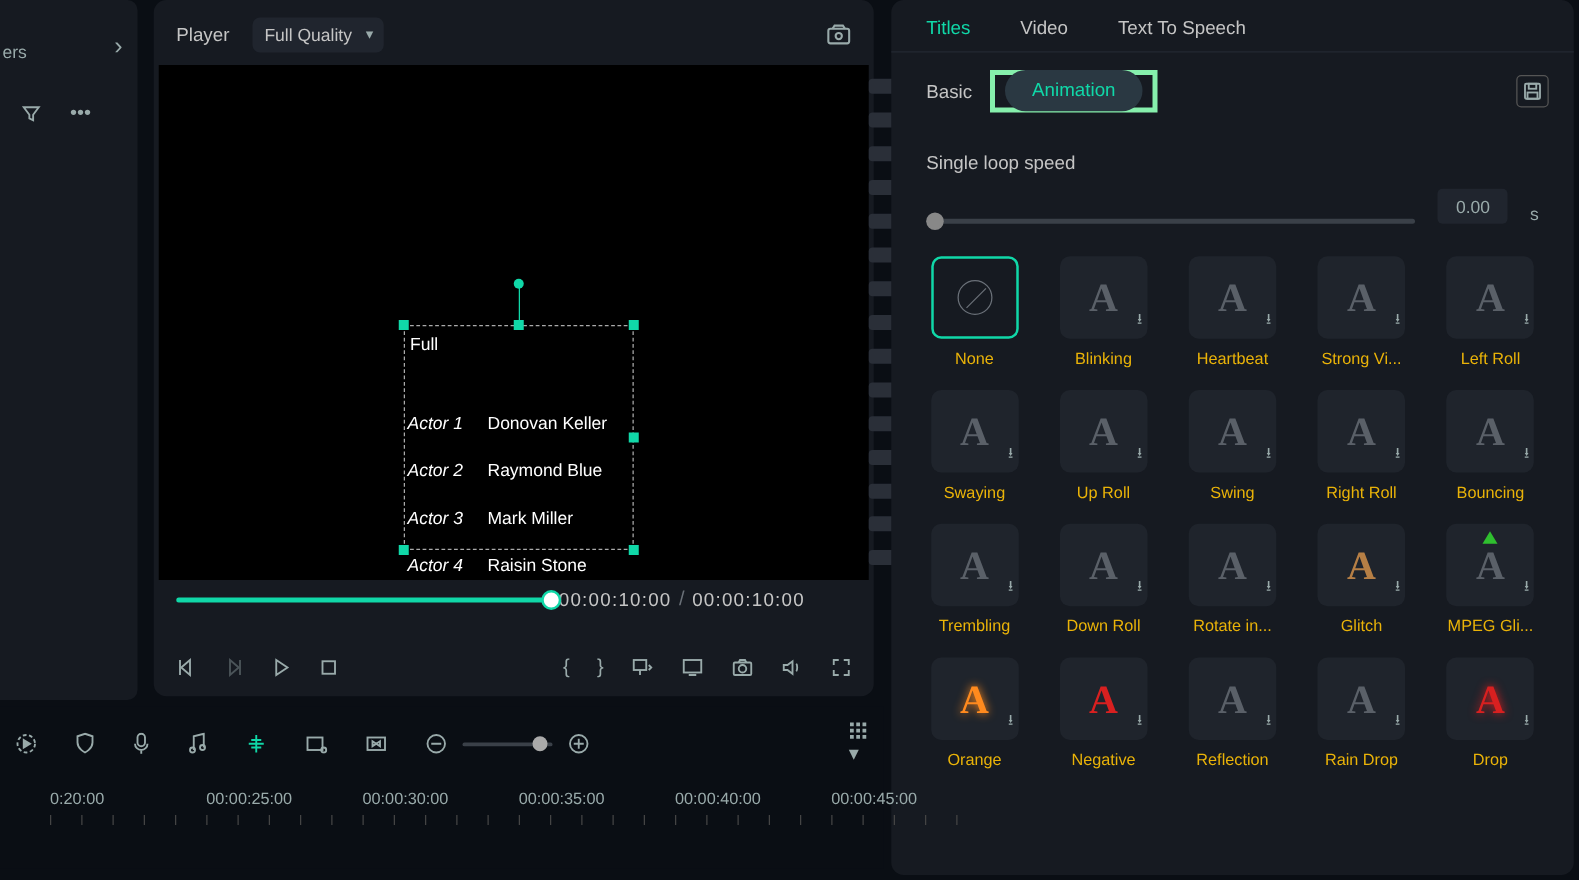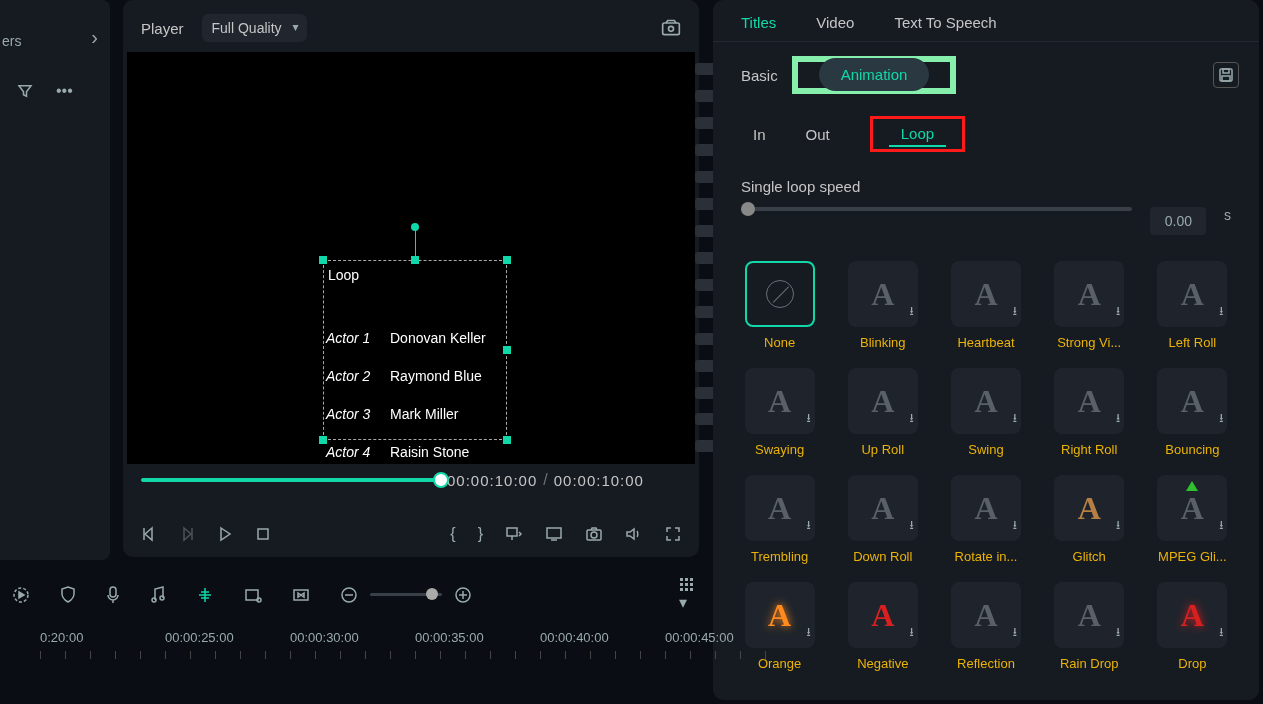--- a/index.html
+++ b/index.html
@@ -53,34 +53,34 @@
 .transport .dim { opacity: 0.4; }
 
 
 .right { position: absolute; right: 4px; top: 0; width: 546px; height: 700px; background: #161a21; border-radius: 10px; }
 .rtabs { display: flex; gap: 40px; padding: 14px 28px 10px; border-bottom: 1px solid #232832; }
 .rtabs .t { font-size: 15px; color: #c5c5c5; cursor: pointer; }
 .rtabs .t.on { color: #10d8a8; }
 
 .subrow1 { display: flex; align-items: center; padding: 14px 20px 14px 28px; gap: 14px; }
 .subrow1 .basic { font-size: 15px; color: #c5c5c5; }
-.pill-highlight { border: 6px solid #86efac; padding: 4px 21px; }
+.pill-highlight { border: 4px solid #86efac; padding: 4px 8px; }
 .pill { background: #2a3842; color: #10d8a8; padding: 8px 22px; border-radius: 20px; font-size: 15px; }
 .subrow1 .spacer { flex: 1; }
 .subrow1 .save-ic { color: #9aa; border: 1px solid #555; padding: 4px; border-radius: 4px; }
 
 .subrow2 { display: flex; align-items: center; padding: 8px 28px 8px 40px; gap: 40px; }
 .subrow2 .t { font-size: 15px; color: #c5c5c5; cursor: pointer; }
 .loop-highlight { border: 3px solid #ff1a1a; padding: 6px 28px; position: relative; }
 .loop-highlight .t { color: #10d8a8; }
 .loop-highlight .underline { position: absolute; bottom: 2px; left: 16px; right: 16px; height: 2px; background: #10d8a8; }
 
 .speedrow { padding: 18px 28px 8px; }
 .speedrow .lbl { font-size: 15px; color: #c5c5c5; margin-bottom: 12px; }
-.speedrow .ctrl { display: flex; align-items: flex-start; gap: 18px; }
+.speedrow .ctrl { display: flex; align-items: flex-end; gap: 18px; }
 .speedrow .tr { flex: 1; height: 4px; background: #3a4048; border-radius: 2px; position: relative; }
 .speedrow .tr .th { position: absolute; left: 0; top: -5px; width: 14px; height: 14px; background: #888; border-radius: 50%; }
 .speedrow .val { background: #20252e; padding: 6px 14px; border-radius: 4px; font-size: 14px; color: #9aa; min-width: 56px; text-align: right; }
 .speedrow .unit { color: #9aa; font-size: 14px; }
 
 .presets { padding: 18px 20px; display: grid; grid-template-columns: repeat(5, 1fr); gap: 14px 10px; overflow-y: auto; height: 450px; }
 .preset { display: flex; flex-direction: column; align-items: center; gap: 8px; }
 .preset .thumb { width: 70px; height: 66px; background: #1f242c; border-radius: 8px; display: flex; align-items: center; justify-content: center; position: relative; }
 .preset.sel .thumb { border: 2px solid #10d8a8; background: #161a21; }
 .preset .thumb .A { font-size: 32px; font-weight: bold; color: #5a6068; font-family: Georgia, serif; }
@@ -141,21 +141,21 @@
   <div class="viewport">
     <div class="text-box">
       <div class="h-tc-stem"></div>
         <div class="h-tc-ball"></div>
       <div class="handle h-tl"></div>
       <div class="handle h-tr"></div>
       <div class="handle h-bl"></div>
       <div class="handle h-br"></div>
       <div class="handle h-mr"></div>
       <div class="handle h-tc"></div>
-      <div class="cast">Loop</div>
+      <div class="cast">Full</div>
       <div class="cred">
         <div class="row">
             <span class="a">Actor 1</span>
             <span>Donovan Keller</span>
           </div>
         <div class="row">
             <span class="a">Actor 2</span>
             <span>Raymond Blue</span>
           </div>
         <div class="row">
@@ -271,28 +271,20 @@
     <span class="spacer"></span>
     <span class="save-ic">
       <svg width="16" height="16" viewBox="0 0 16 16" fill="none" stroke="currentColor" stroke-width="1.5">
           <rect x="2" y="2" width="12" height="12" rx="1"></rect>
           <rect x="5" y="2" width="6" height="4"></rect>
           <rect x="4" y="9" width="8" height="5"></rect>
         </svg>
     </span>
   </div>
 
-  <div class="subrow2">
-    <span class="t">In</span>
-    <span class="t">Out</span>
-    <span class="loop-highlight">
-      <span class="t">Loop</span>
-      <span class="underline"></span>
-    </span>
-  </div>
 
   <div class="speedrow">
     <div class="lbl">Single loop speed</div>
     <div class="ctrl">
       <div class="tr">
           <div class="th"></div>
         </div>
       <div class="val">0.00</div>
       <div class="unit">s</div>
     </div>

